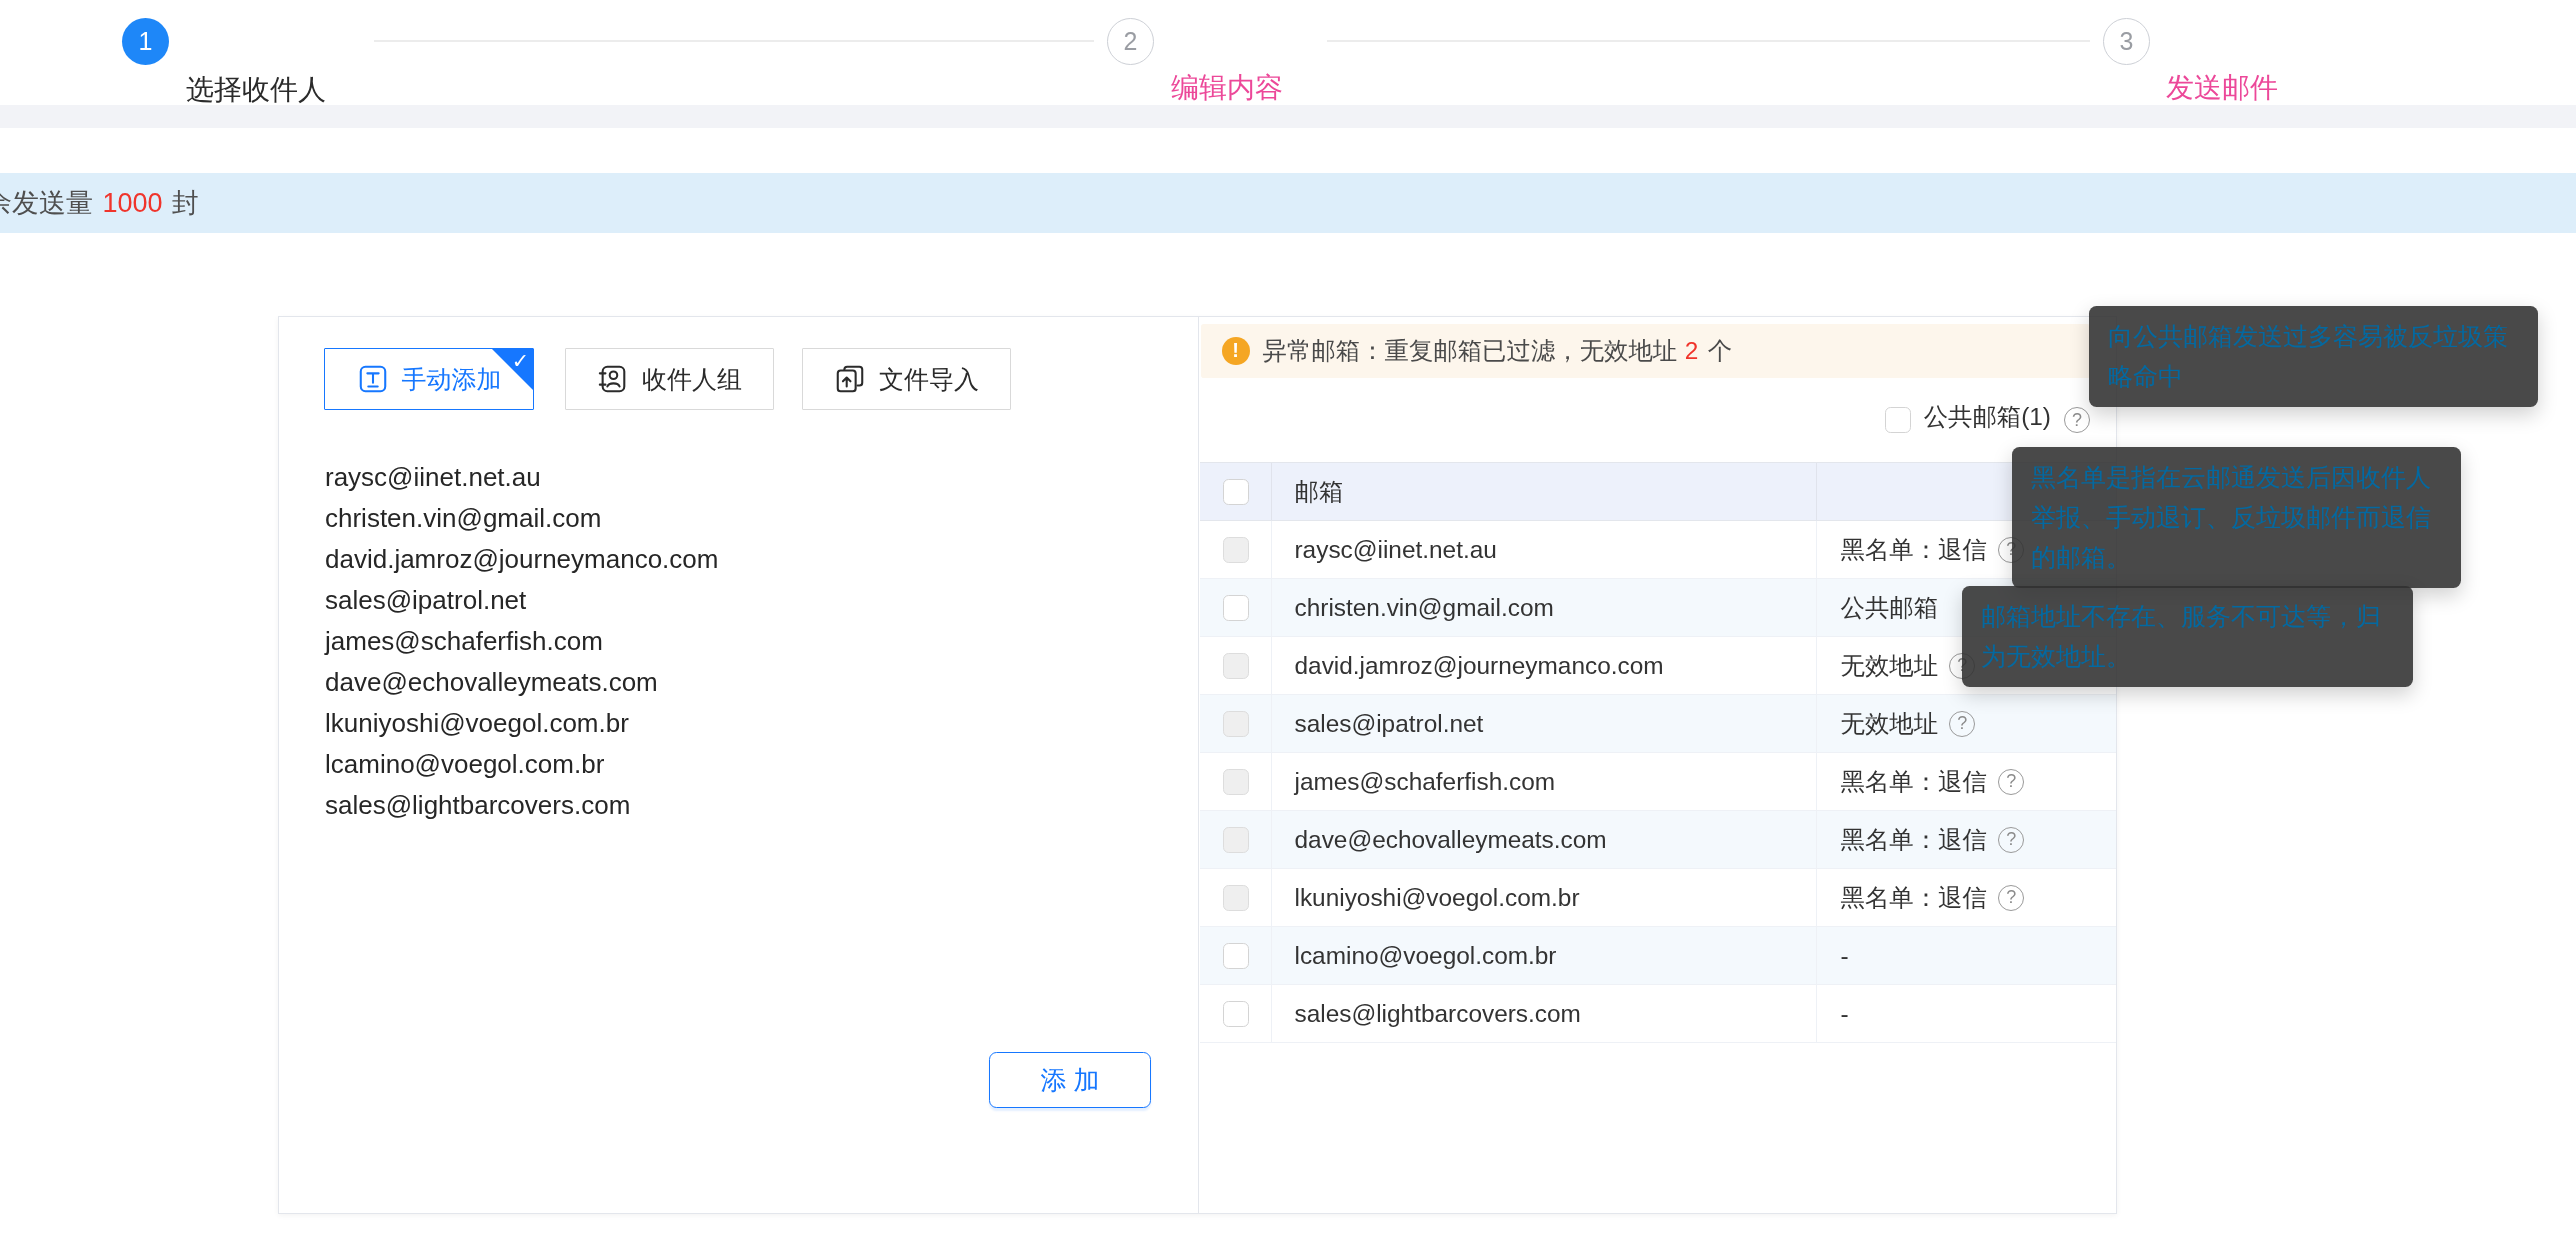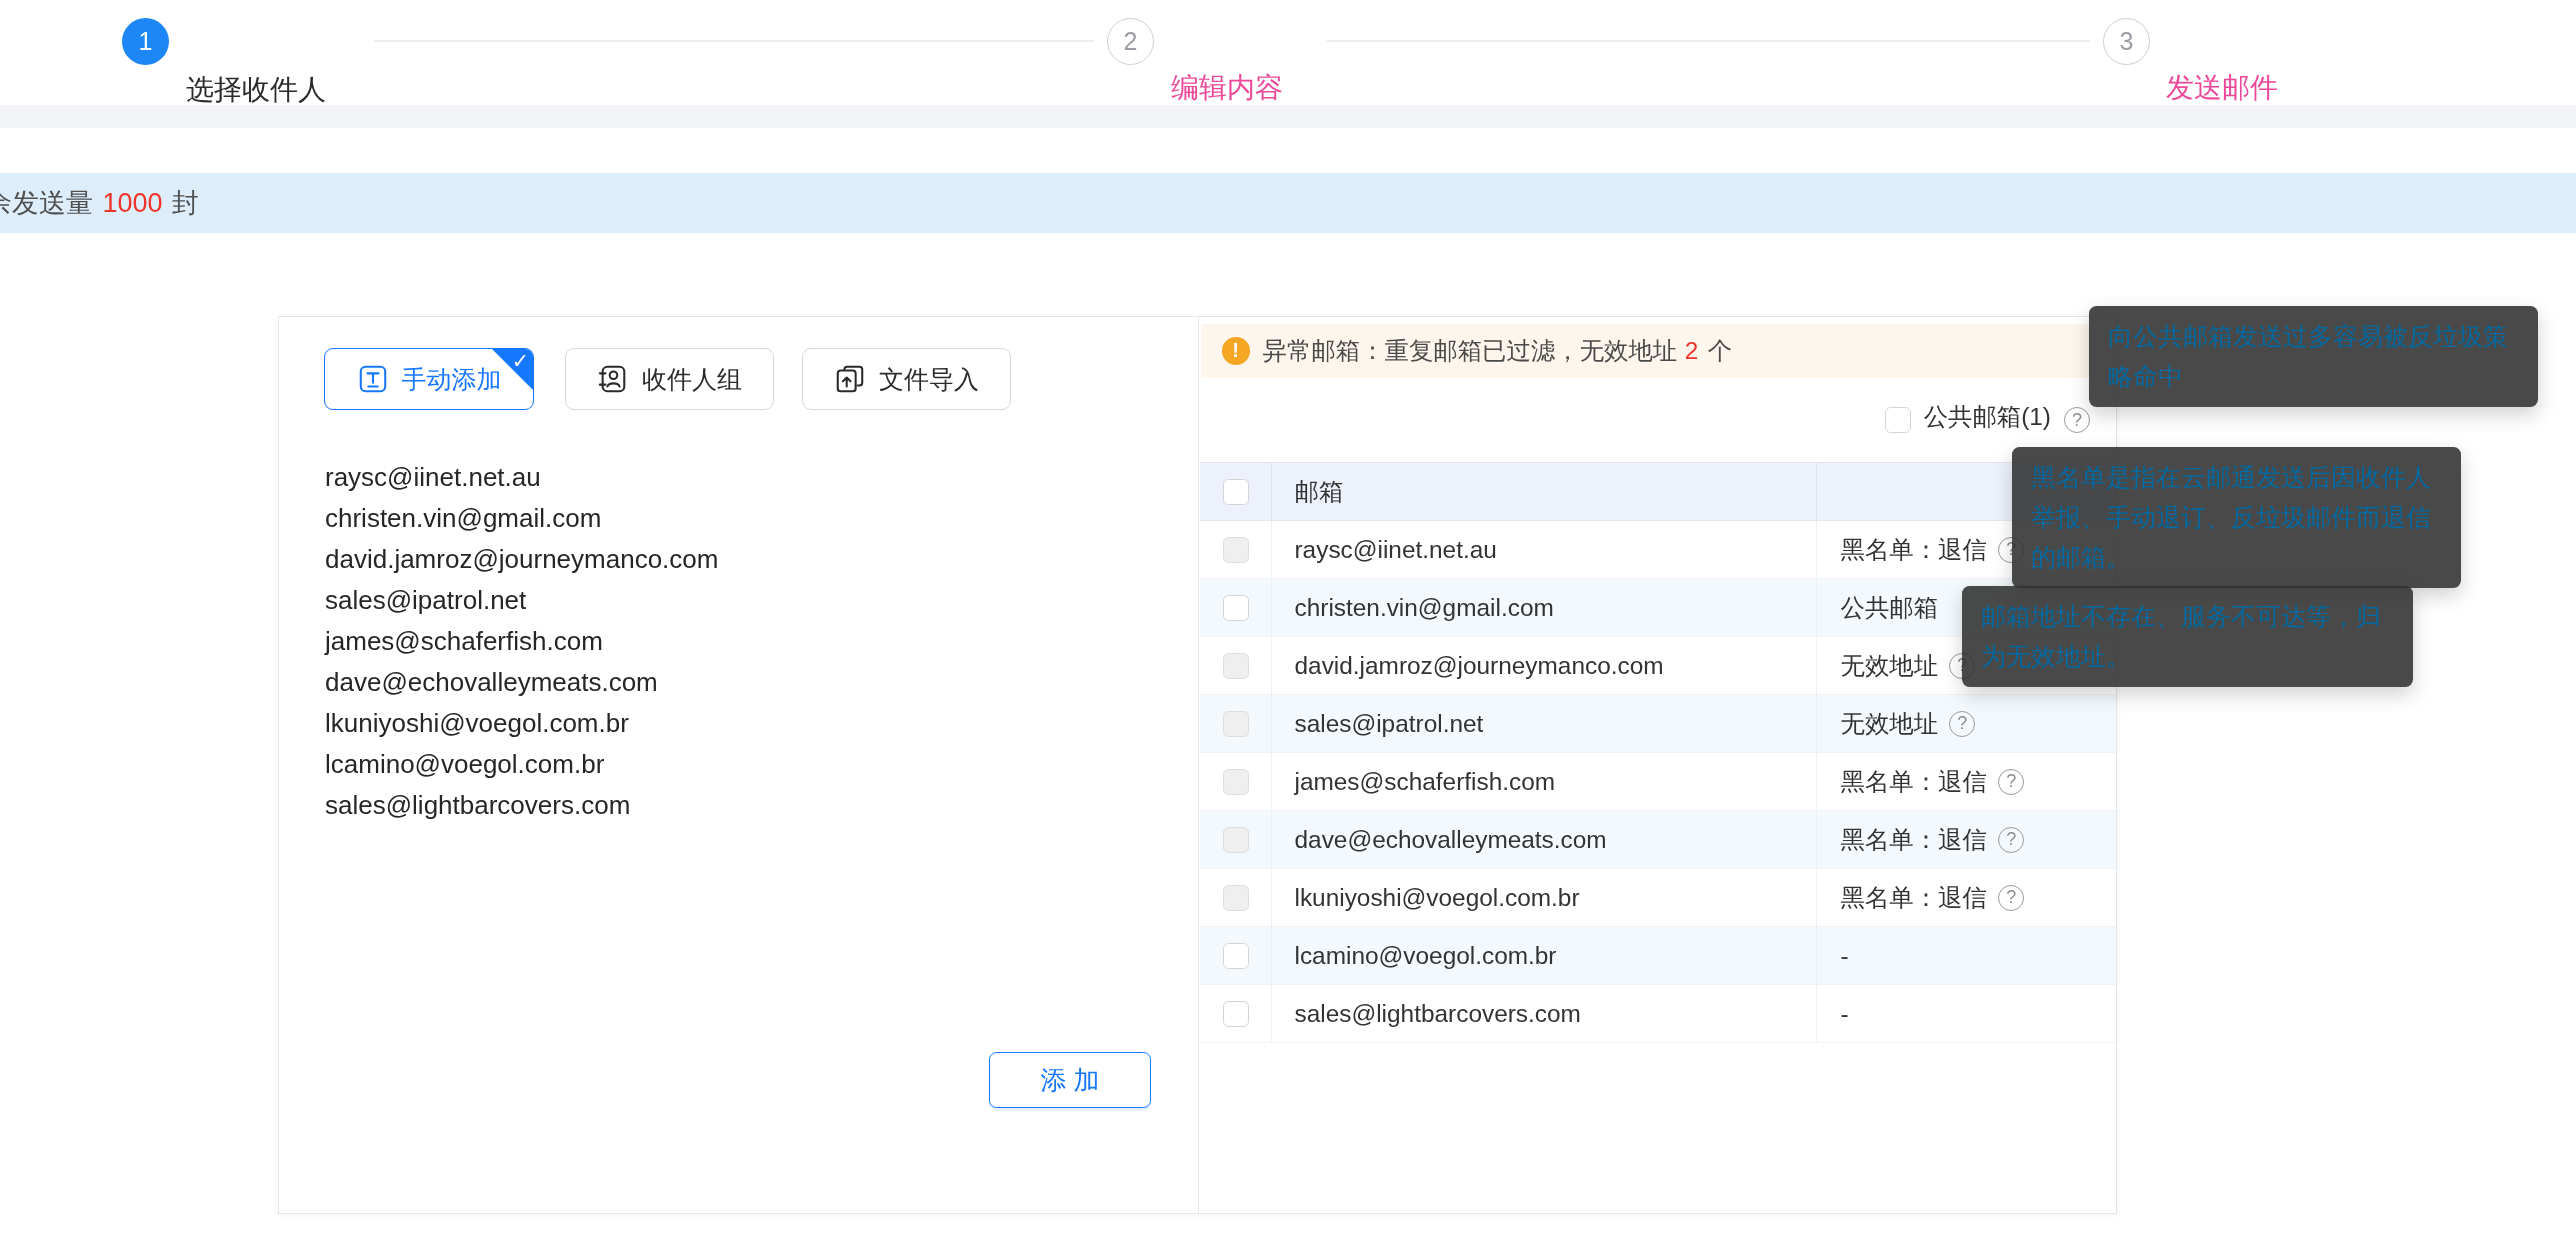--- a/index.html
+++ b/index.html
@@ -31,21 +31,21 @@
   
   .panel {
     position:absolute; left:278px; top:316px; width:1839px; height:898px;
     background:#fff; border:0.9px solid #e3e6ec; box-shadow:0 1.9px 5.6px rgba(0,0,0,0.05);
   }
   .panel-left { position:absolute; left:0; top:0; bottom:0; width:920px; border-right:0.9px solid #e3e6ec; }
   .panel-right { position:absolute; left:921px; top:0; right:0; bottom:0; }
   
   .src-btn {
     position:absolute; top:31px; height:62px; background:#fff;
-    border:0.9px solid #d9d9d9; border-radius:9px; overflow:hidden;
+    border:0.9px solid #d9d9d9; border-radius:1px; overflow:hidden;
     display:flex; align-items:center; justify-content:center; gap:13px;
     font-size:25px; color:#2b2b2b; cursor:pointer;
   }
   .src-btn svg { width:32px; height:32px; stroke:currentColor; fill:none; stroke-width:2.2; stroke-linecap:round; stroke-linejoin:round; }
   .src-btn.active { border:1.9px solid var(--accent-blue); color:var(--accent-blue); }
   .corner-fold { position:absolute; top:-0.9px; right:-0.9px; width:0; height:0;
     border-left:43px solid transparent; border-top:43px solid var(--accent-blue); }
   .corner-check { position:absolute; top:0px; right:3.8px; color:#fff; font-size:20.7px; }
   
   .email-list { position:absolute; left:46px; top:140px; right:38px; bottom:169px; font-size:26px; line-height:41px; color:#262626; cursor:text; }

